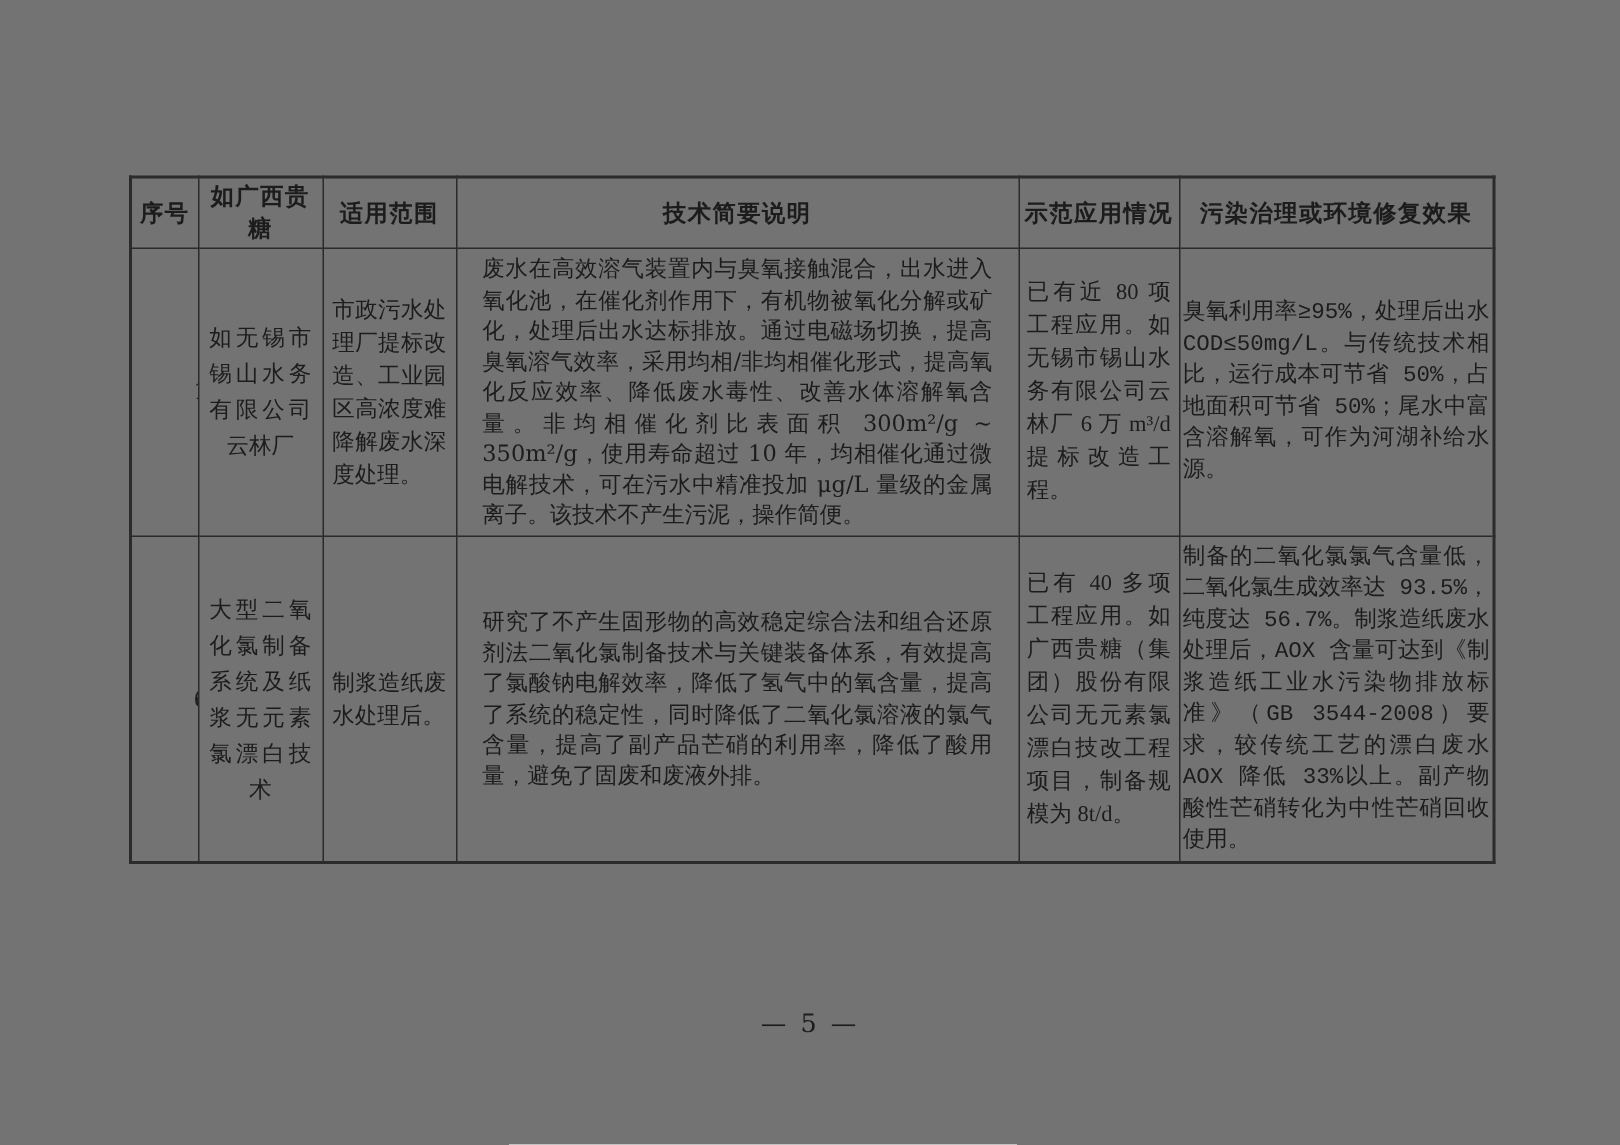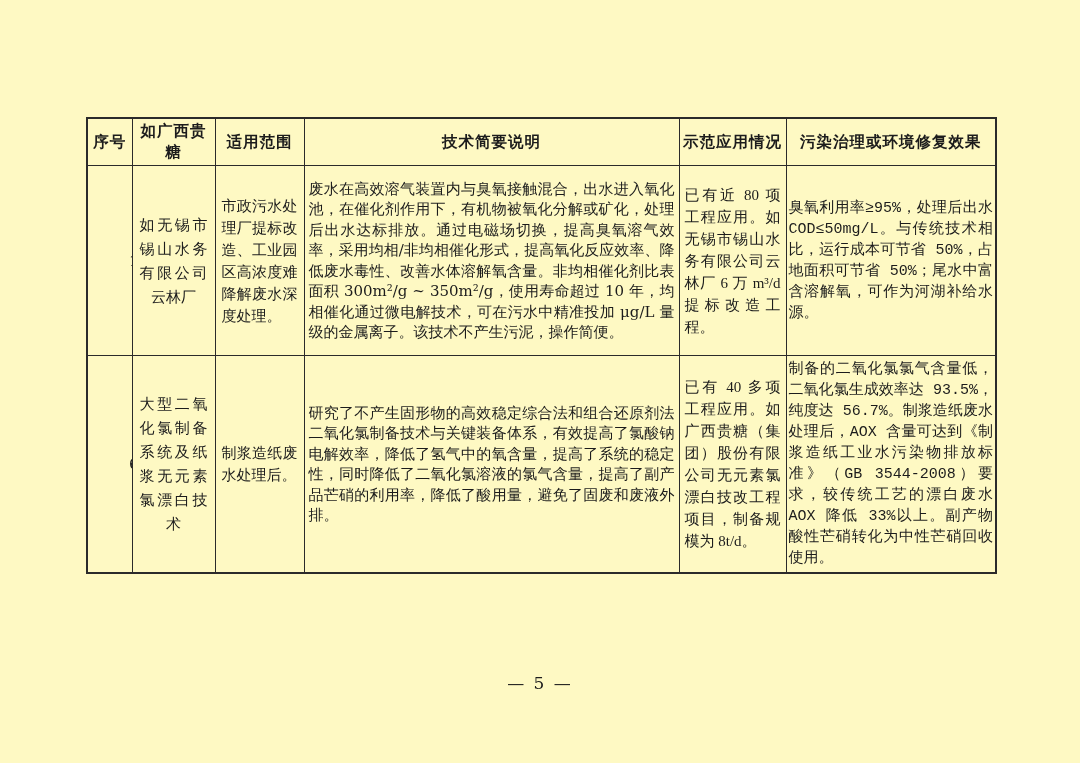--- a/index.html
+++ b/index.html
@@ -4,21 +4,21 @@
 <style>
   html, body {
     margin: 0;
     padding: 0;
     background: #ffffff;
   }
   .page {
     position: relative;
     width: 1080px;
     height: 763px;
-    background: #fef9c3;
+    background: #737373;
     font-family: "DejaVu Serif", "Liberation Serif", serif;
     color: #1c1c1c;
     overflow: hidden;
   }
   table.tech-table {
     position: absolute;
     left: 86px;
     top: 117px;
     width: 909px;
     border-collapse: collapse;
@@ -54,21 +54,21 @@
     padding: 4px 7px;
   }
   td.c-scope {
     text-align: justify;
     line-height: 22px;
     padding: 4px 6px;
   }
   td.c-desc {
     text-align: justify;
     line-height: 20.5px;
-    padding: 3px 4px;
+    padding: 3px 17px;
     vertical-align: middle;
   }
   td.c-demo {
     text-align: justify;
     line-height: 22px;
     padding: 4px 5px;
     font-family: Liberation Serif, serif;
   }
   td.c-effect {
     text-align: justify;

